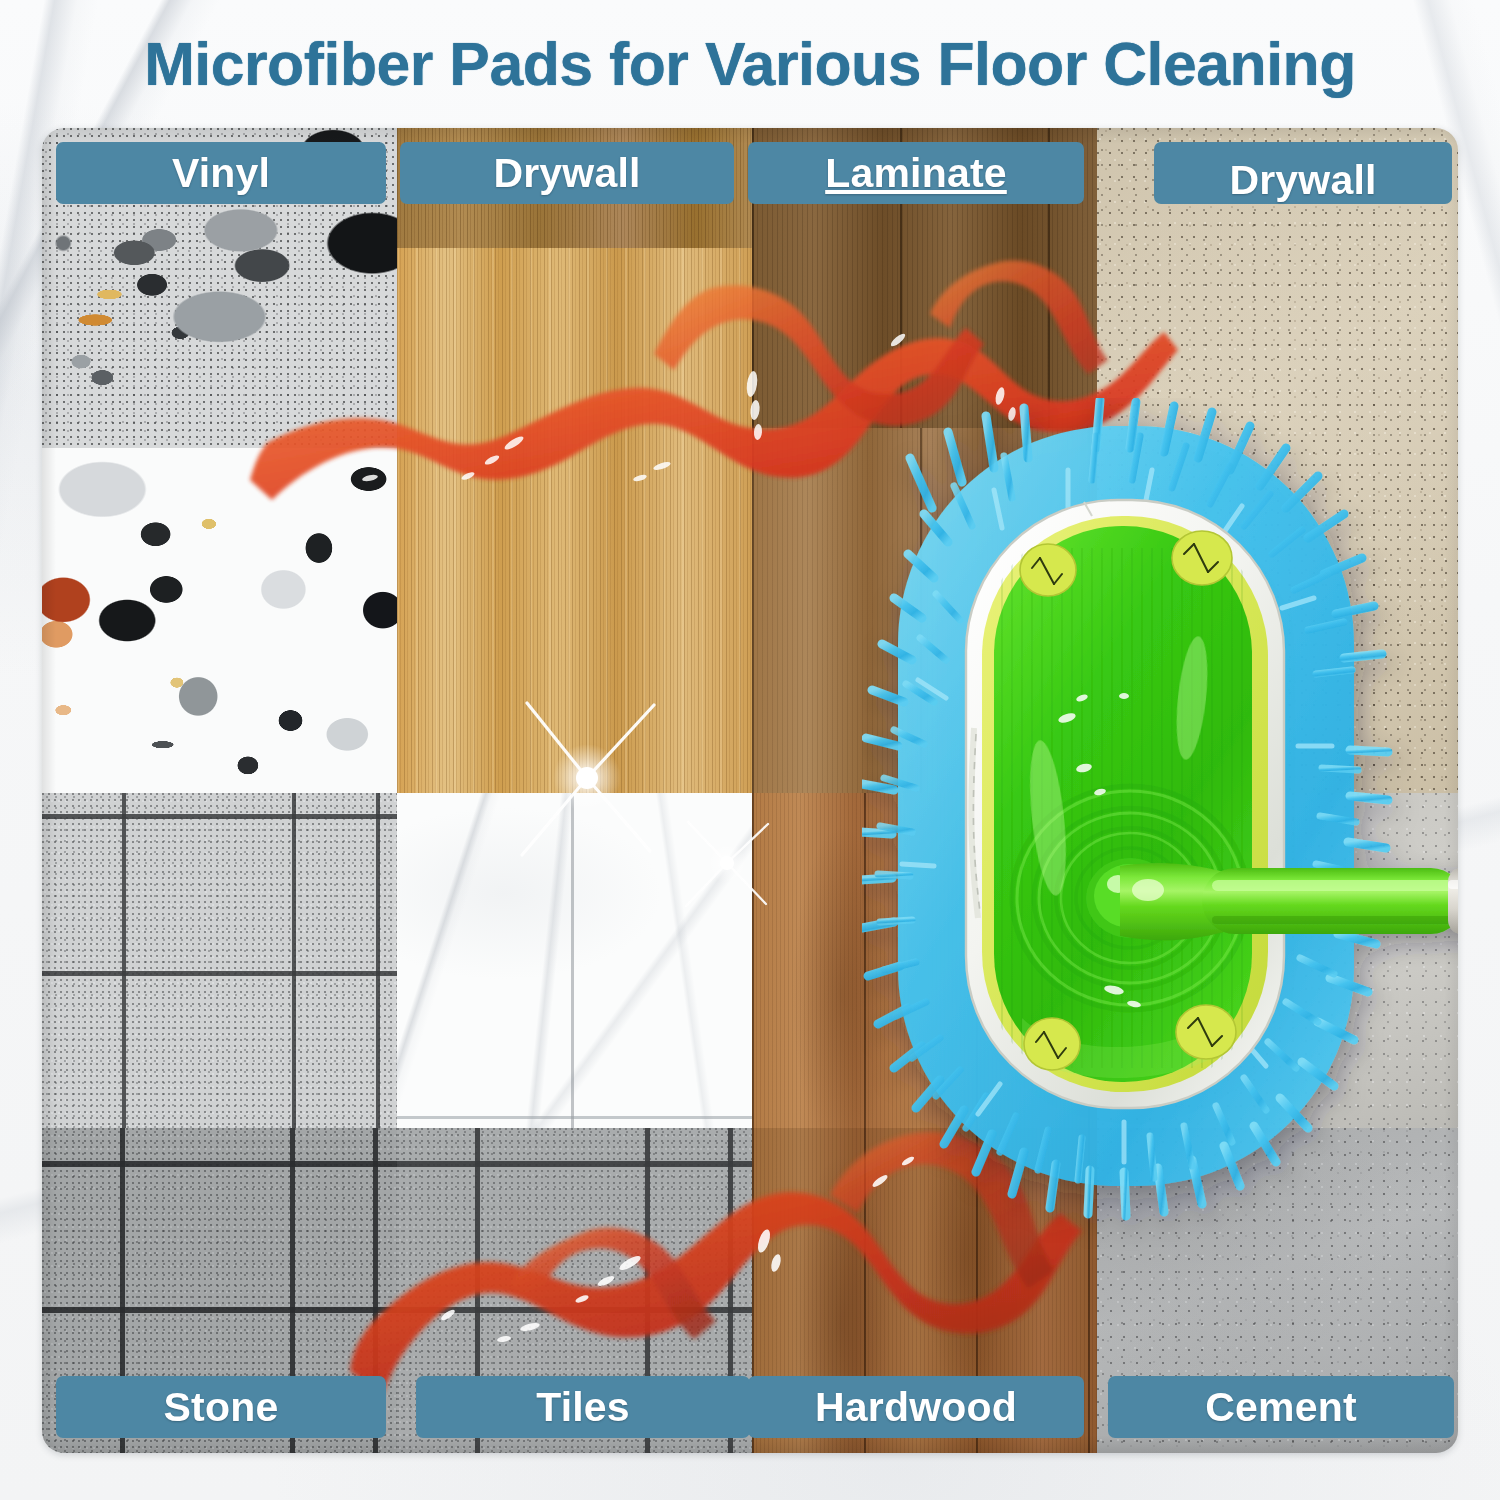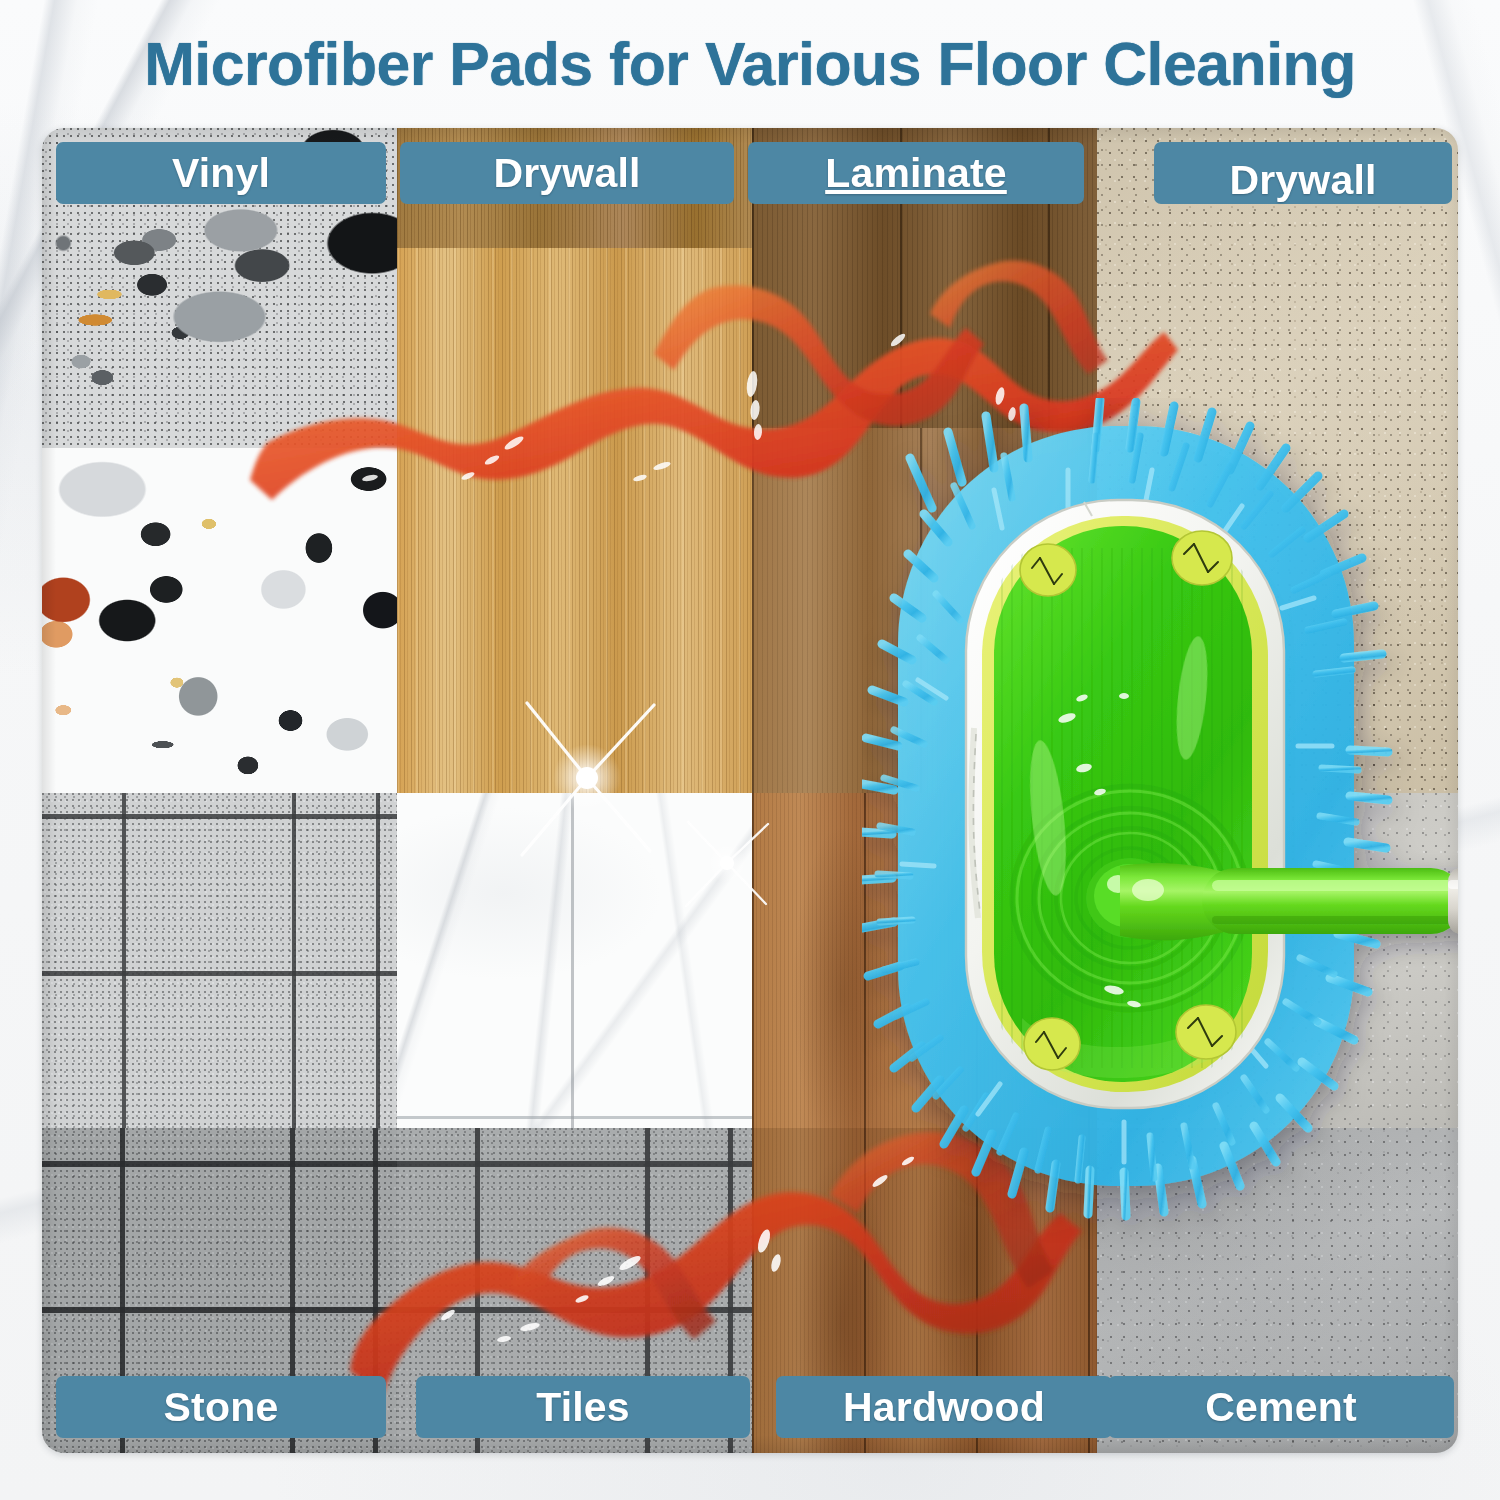--- a/index.html
+++ b/index.html
@@ -792,21 +792,21 @@
     <div class="label" style="left:1112px;top:14px;width:298px;align-items:flex-end;">
       <span>Drywall</span>
     </div>
 
     <div class="label" style="left:14px;top:1248px;width:330px;">
       <span>Stone</span>
     </div>
     <div class="label" style="left:374px;top:1248px;width:334px;">
       <span>Tiles</span>
     </div>
-    <div class="label" style="left:706px;top:1248px;width:336px;margin-left:28px;">
+    <div class="label" style="left:706px;top:1248px;width:336px;">
       <span>Hardwood</span>
     </div>
     <div class="label" style="left:1056px;top:1248px;width:346px;margin-left:10px;">
       <span>Cement</span>
     </div>
 
   </div>
 
 </div>
 

